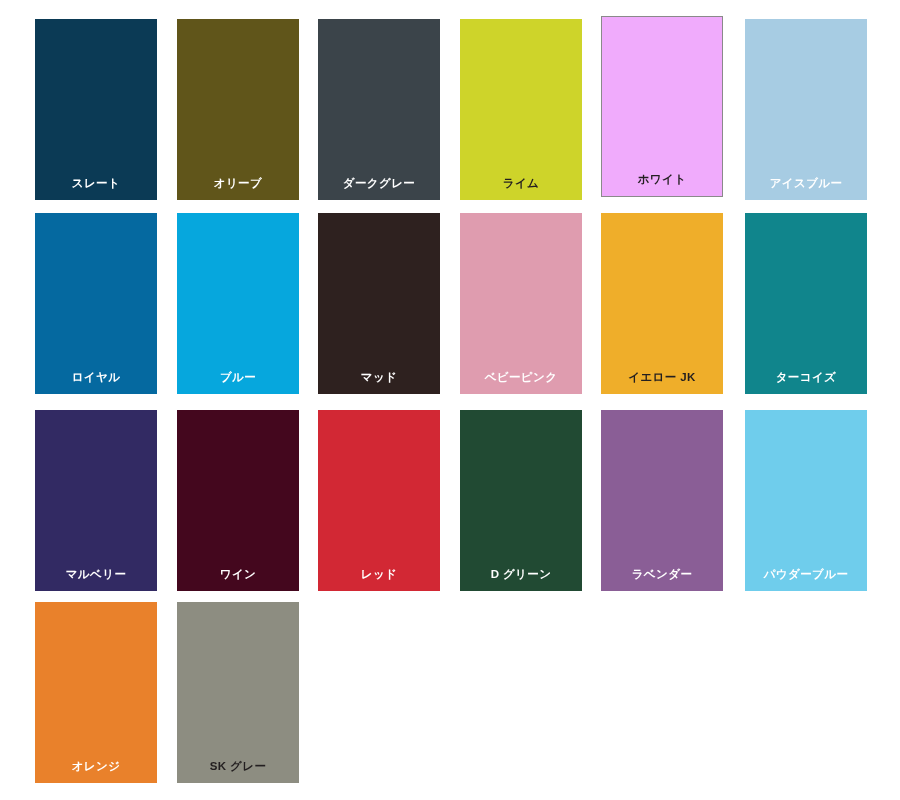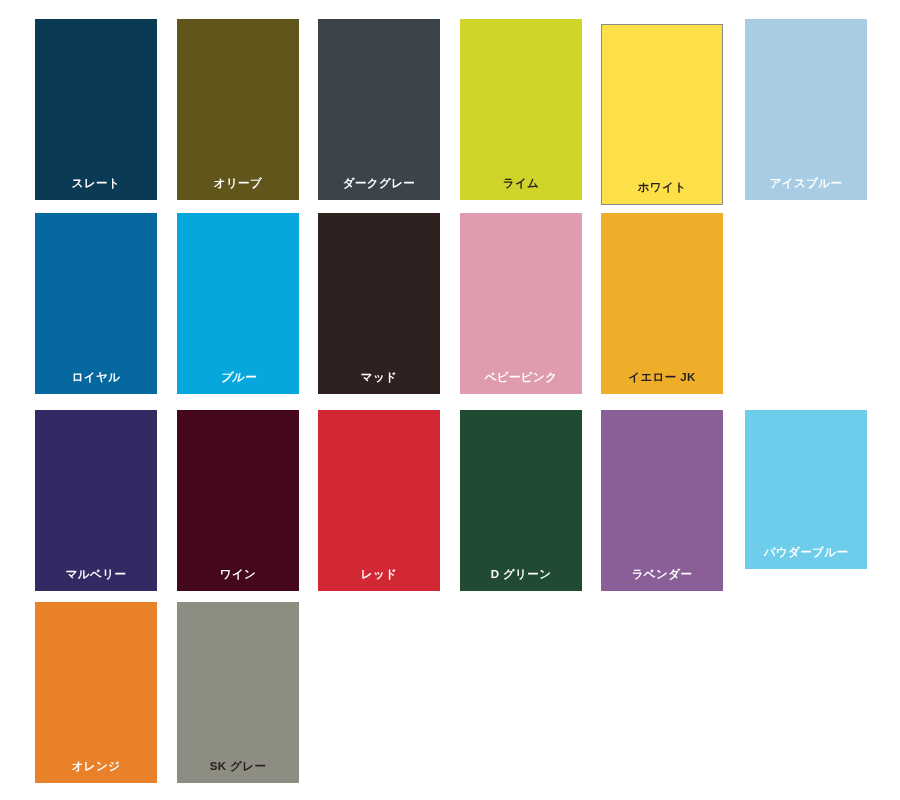--- a/index.html
+++ b/index.html
@@ -60,57 +60,60 @@
     </div>
     <div class="swatch" style="left: 177px; top: 19px; width: 122px; height: 181px; background-color: rgb(96, 85, 26);">
       <span class="swatch-label label-light" style="color: rgb(255, 255, 255);">オリーブ</span>
     </div>
     <div class="swatch" style="left: 318px; top: 19px; width: 122px; height: 181px; background-color: rgb(59, 68, 74);">
       <span class="swatch-label label-light" style="color: rgb(255, 255, 255);">ダークグレー</span>
     </div>
     <div class="swatch" style="left: 460px; top: 19px; width: 122px; height: 181px; background-color: rgb(206, 212, 42);">
       <span class="swatch-label label-dark" style="color: rgb(35, 31, 32);">ライム</span>
     </div>
-    <div class="swatch bordered" style="left: 601px; top: 24px; width: 122px; height: 181px; background-color: #fde047; border-color: rgb(138, 138, 138);">
+    <div class="swatch bordered" style="left: 601px; top: 16px; width: 122px; height: 181px; background-color: #f0abfc; border-color: rgb(138, 138, 138);">
       <span class="swatch-label label-dark" style="color: rgb(35, 31, 32);">ホワイト</span>
     </div>
     <div class="swatch" style="left: 35px; top: 213px; width: 122px; height: 181px; background-color: rgb(5, 105, 160);">
       <span class="swatch-label label-light" style="color: rgb(255, 255, 255);">ロイヤル</span>
     </div>
     <div class="swatch" style="left: 745px; top: 19px; width: 122px; height: 181px; background-color: rgb(167, 204, 227);">
       <span class="swatch-label label-light" style="color: rgb(255, 255, 255);">アイスブルー</span>
     </div>
-    <div class="swatch" style="left: 177px; top: 213px; width: 122px; height: 181px; background-color: rgb(6, 167, 221); font-style: italic;">
+    <div class="swatch" style="left: 177px; top: 213px; width: 122px; height: 181px; background-color: rgb(6, 167, 221);">
       <span class="swatch-label label-light" style="color: rgb(255, 255, 255);">ブルー</span>
     </div>
     <div class="swatch" style="left: 318px; top: 213px; width: 122px; height: 181px; background-color: rgb(46, 33, 31);">
       <span class="swatch-label label-light" style="color: rgb(255, 255, 255);">マッド</span>
     </div>
     <div class="swatch" style="left: 460px; top: 213px; width: 122px; height: 181px; background-color: rgb(223, 156, 175);">
       <span class="swatch-label label-light" style="color: rgb(255, 255, 255);">ベビーピンク</span>
     </div>
     <div class="swatch" style="left: 601px; top: 213px; width: 122px; height: 181px; background-color: rgb(239, 174, 42);">
       <span class="swatch-label label-dark" style="color: rgb(35, 31, 32);">イエロー JK</span>
+    </div>
+    <div class="swatch" style="left: 745px; top: 213px; width: 122px; height: 181px; background-color: rgb(16, 133, 140);">
+      <span class="swatch-label label-light" style="color: rgb(255, 255, 255);">ターコイズ</span>
     </div>
     <div class="swatch" style="left: 35px; top: 410px; width: 122px; height: 181px; background-color: rgb(50, 42, 99);">
       <span class="swatch-label label-light" style="color: rgb(255, 255, 255);">マルベリー</span>
     </div>
     <div class="swatch" style="left: 177px; top: 410px; width: 122px; height: 181px; background-color: rgb(68, 7, 30);">
       <span class="swatch-label label-light" style="color: rgb(255, 255, 255);">ワイン</span>
     </div>
     <div class="swatch" style="left: 318px; top: 410px; width: 122px; height: 181px; background-color: rgb(210, 40, 52);">
       <span class="swatch-label label-light" style="color: rgb(255, 255, 255);">レッド</span>
     </div>
     <div class="swatch" style="left: 460px; top: 410px; width: 122px; height: 181px; background-color: rgb(33, 74, 51);">
       <span class="swatch-label label-light" style="color: rgb(255, 255, 255);">D グリーン</span>
     </div>
     <div class="swatch" style="left: 601px; top: 410px; width: 122px; height: 181px; background-color: rgb(138, 94, 150);">
       <span class="swatch-label label-light" style="color: rgb(255, 255, 255); margin-top: 10px;">ラベンダー</span>
     </div>
-    <div class="swatch" style="left: 745px; top: 410px; width: 122px; height: 159px; background-color: rgb(111, 205, 236);">
+    <div class="swatch" style="left: 745px; top: 410px; width: 122px; height: 181px; background-color: rgb(111, 205, 236);">
       <span class="swatch-label label-light" style="color: rgb(255, 255, 255);">パウダーブルー</span>
     </div>
     <div class="swatch" style="left: 35px; top: 602px; width: 122px; height: 181px; background-color: rgb(233, 129, 43);">
       <span class="swatch-label label-light" style="color: rgb(255, 255, 255);">オレンジ</span>
     </div>
     <div class="swatch" style="left: 177px; top: 602px; width: 122px; height: 181px; background-color: rgb(141, 141, 129);">
       <span class="swatch-label label-dark" style="color: rgb(35, 31, 32);">SK グレー</span>
     </div>
   </div>
 

